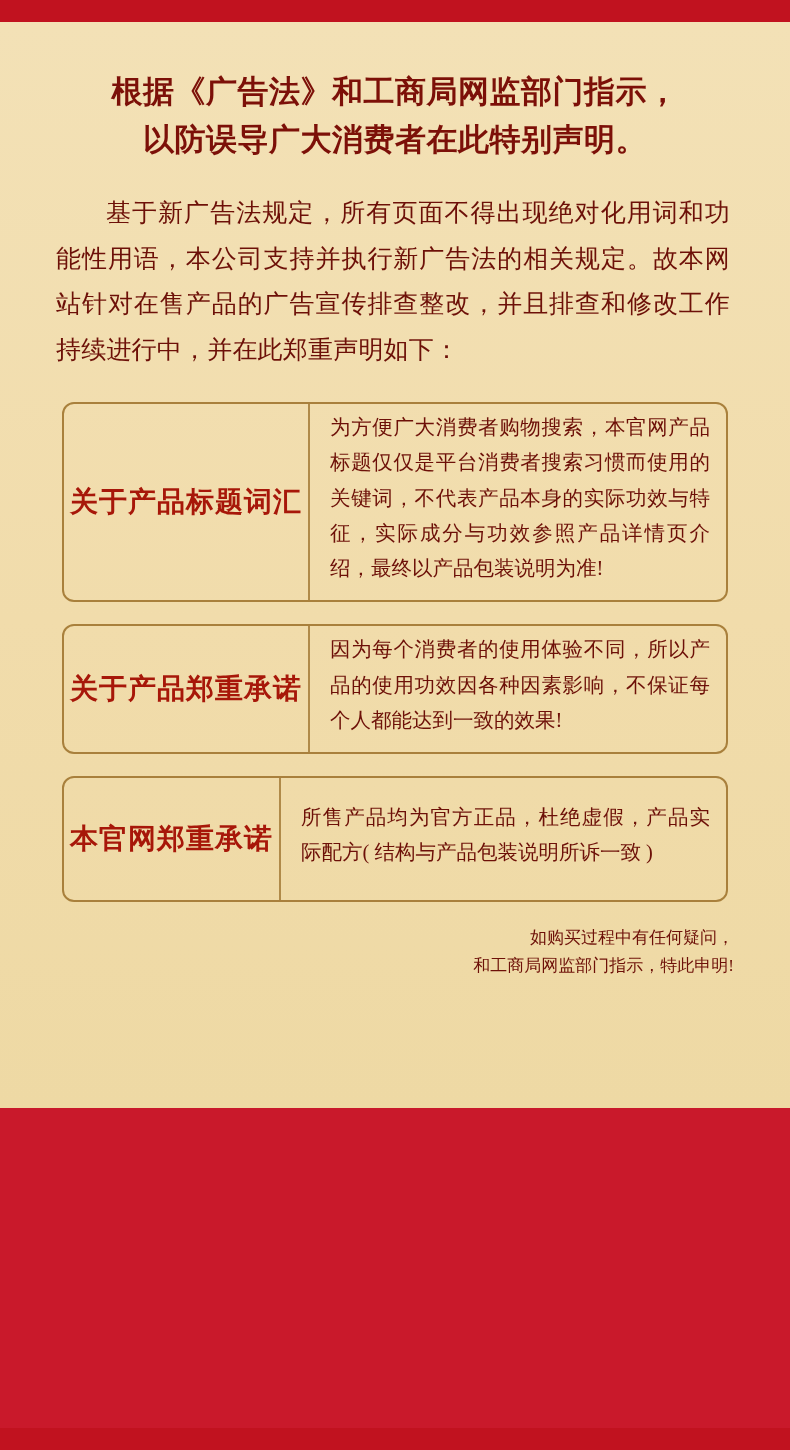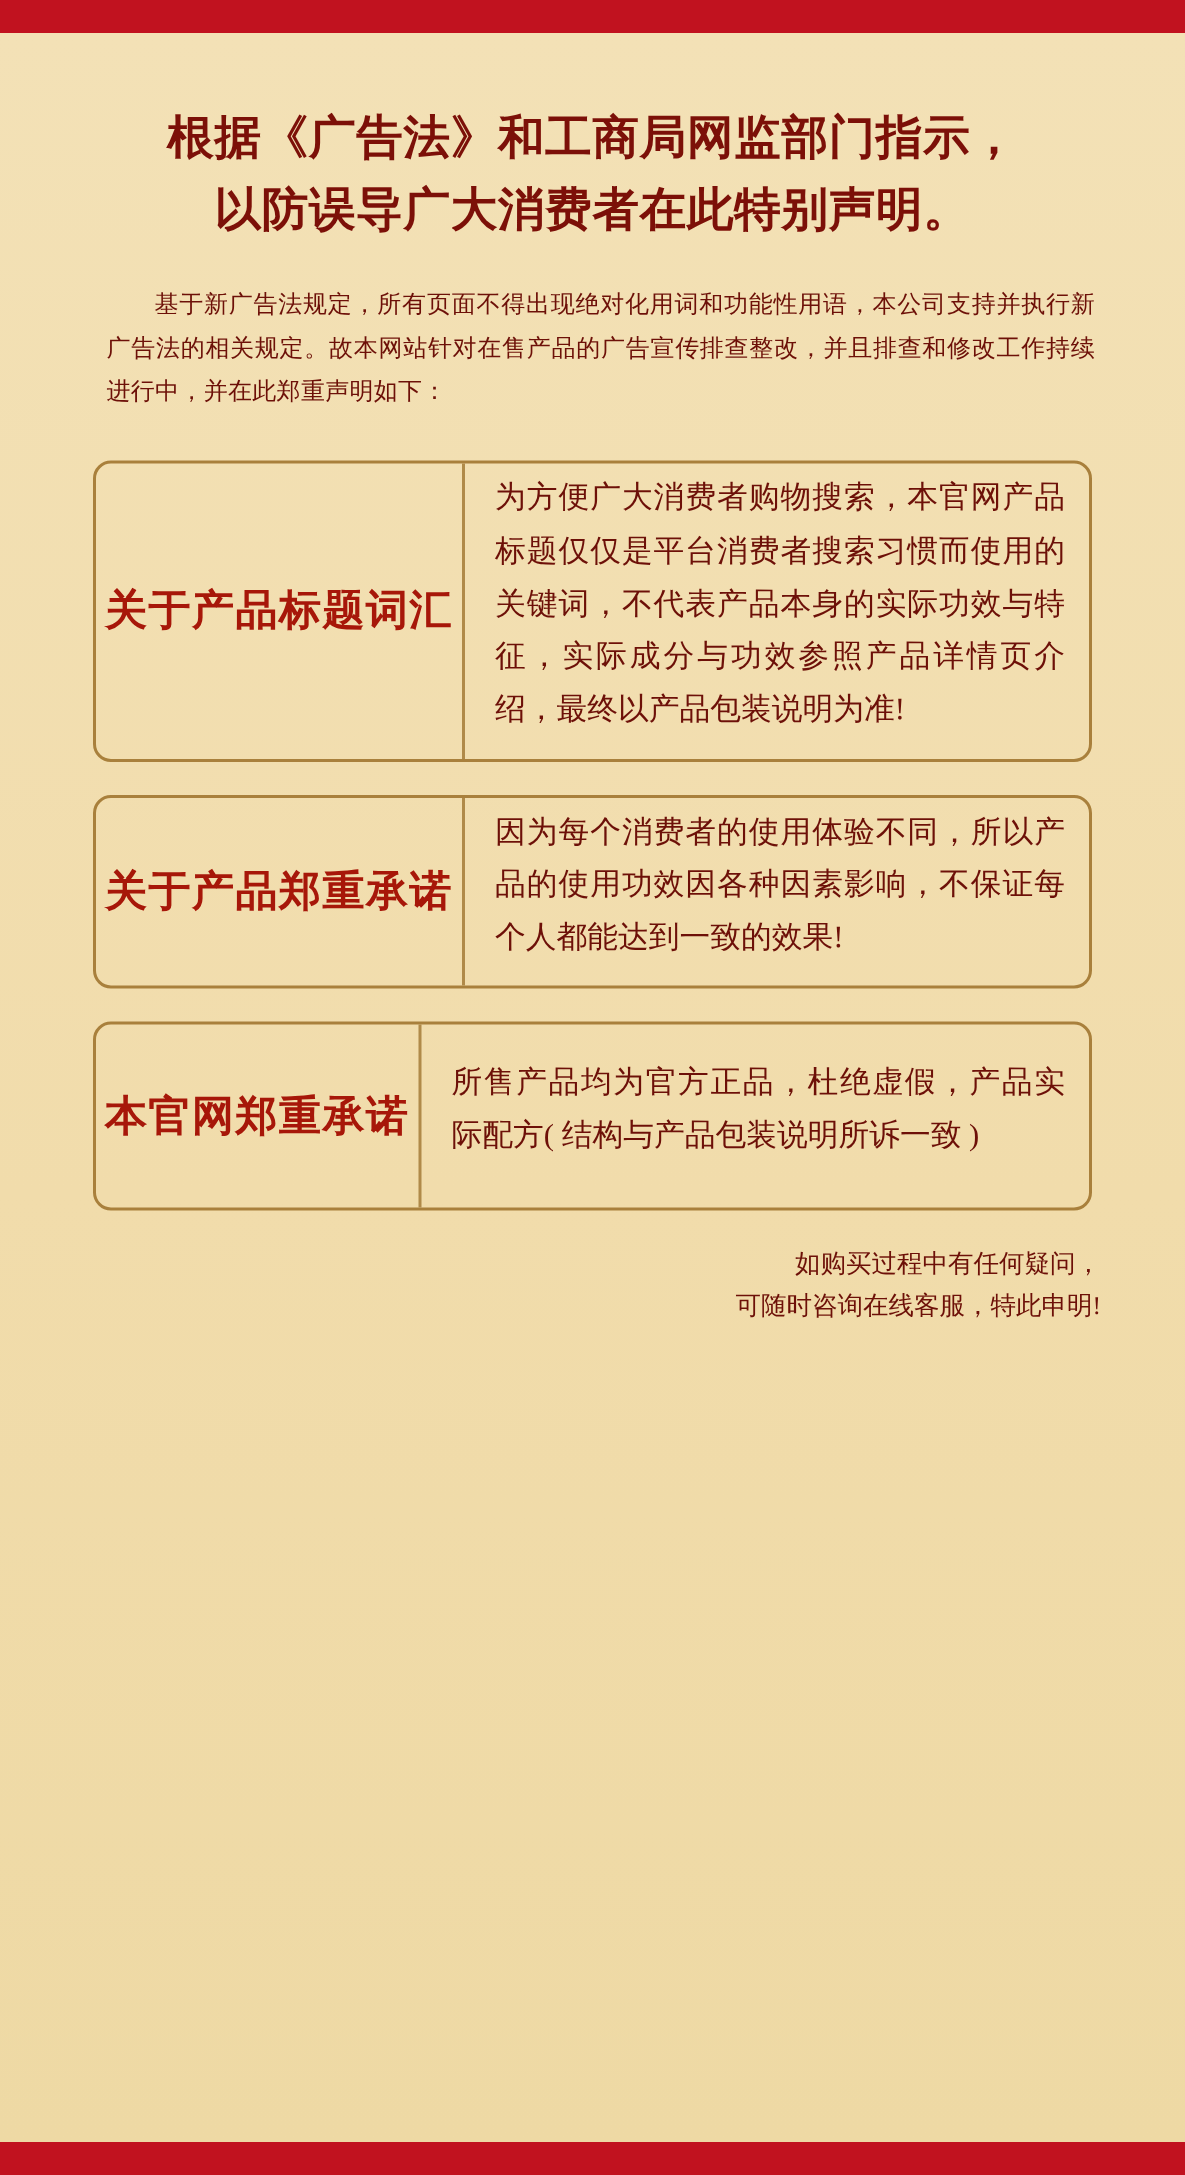--- a/index.html
+++ b/index.html
@@ -31,47 +31,46 @@
     position: absolute;
     bottom: 0; left: 0;
     width: 790px;
     height: 22px;
     background: #c1121f;
   }
   .paper {
     position: absolute;
     top: 22px; left: 0;
     width: 790px;
-    height: 1406px;
+    height: 1086px;
     background: #f2dfb2;
     background-image: linear-gradient(180deg, #f3e1b6 0%, #f1dcab 55%, #eed9a4 100%);
     box-sizing: border-box;
     padding: 46px 56px 0 56px;
   }
   .headline {
     color: #7c1008;
     font-weight: bold;
     font-size: 31px;
     line-height: 1.55;
     text-align: center;
     letter-spacing: 0.5px;
     margin: 0 8px 6px 8px;
   }
   .headline .l2 {
     display: block;
   }
   .body-block {
     color: #6d1008;
-    font-size: 16px;
+    font-size: 25px;
     line-height: 1.82;
     text-align: justify;
     text-justify: inter-ideograph;
-    margin: 26px 4px 0 15px;
+    margin: 26px 4px 0 0;
     letter-spacing: 0.2px;
-    font-family: Liberation Mono, monospace;
   }
   .body-block p {
     margin: 0 0 28px 0;
     text-indent: 2em;
   }
   .cards {
     margin: 30px 6px 0 6px;
   }
   .card {
     border: 2px solid #a9803c;
@@ -166,20 +165,20 @@
           <span class="tl">本官网</span>
           <span class="tl">郑重承诺</span>
         </div>
         <div class="card-body">所售产品均为官方正品，杜绝虚假，产品实际配方( 结构与产品包装说明所诉一致 )</div>
       </div>
 
     </div>
 
     <div class="footer-note">
       <span>如购买过程中有任何疑问，</span>
-      <span>可随时咨询在线客服，特此申明!</span>
+      <span>和工商局网监部门指示，特此申明!</span>
     </div>
 
   </div>
 
   <div class="band-bottom"></div>
 
 </div>
 
 </body></html>

